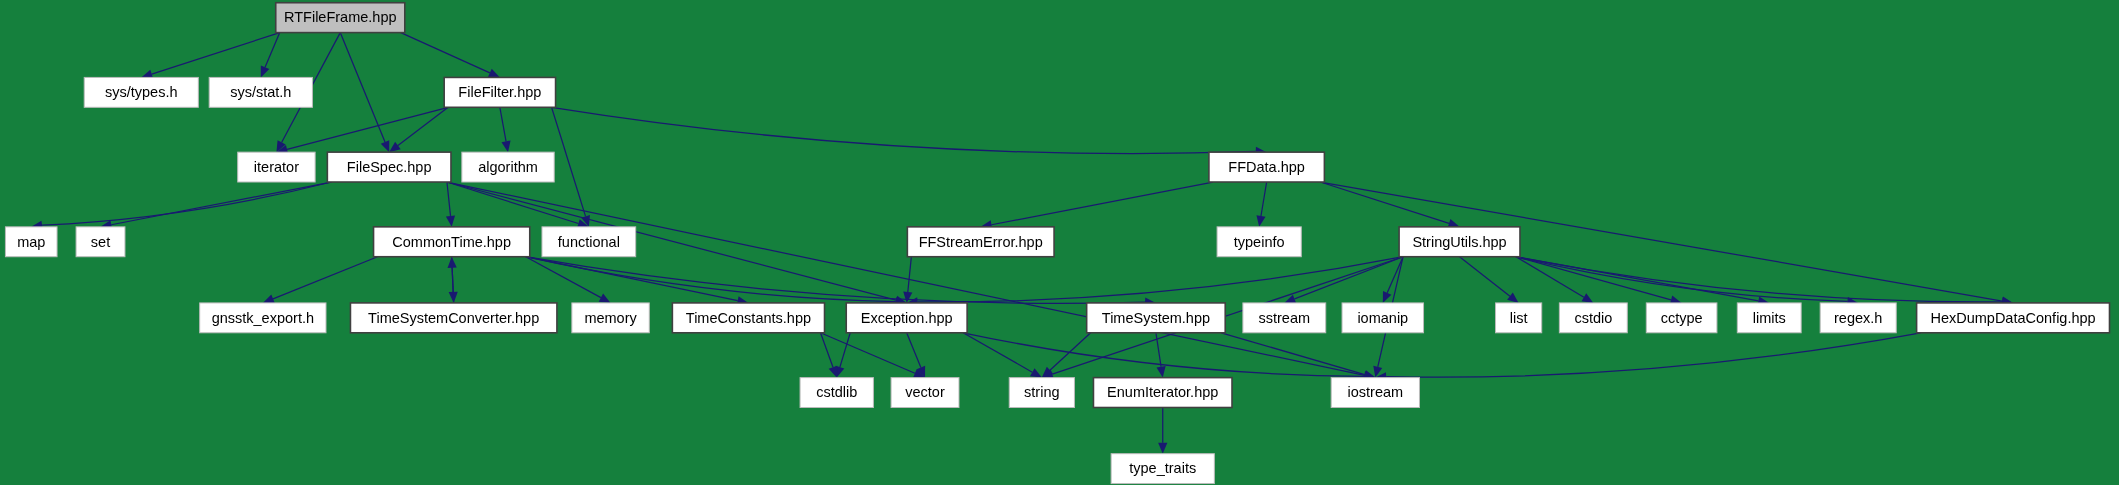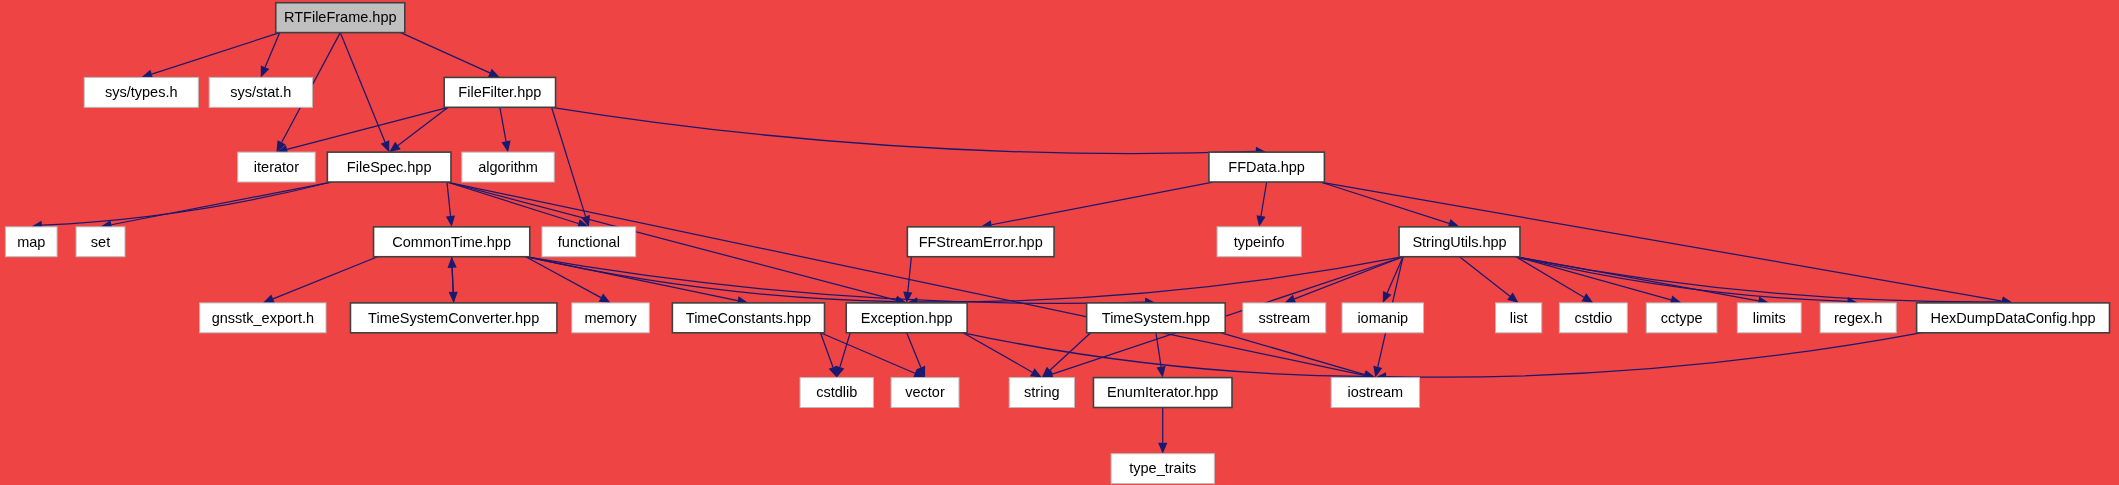--- a/index.html
+++ b/index.html
@@ -4,21 +4,21 @@
 <style>
   html, body {
     margin: 0;
     padding: 0;
     background: #ffffff;
   }
   #graph-root {
     position: relative;
     width: 2119px;
     height: 485px;
-    background: #ef4444;
+    background: #15803d;
     font-family: "Liberation Sans", sans-serif;
   }
   svg.graph-canvas {
     position: absolute;
     left: 0;
     top: 0;
     width: 2119px;
     height: 485px;
     overflow: visible;
   }

